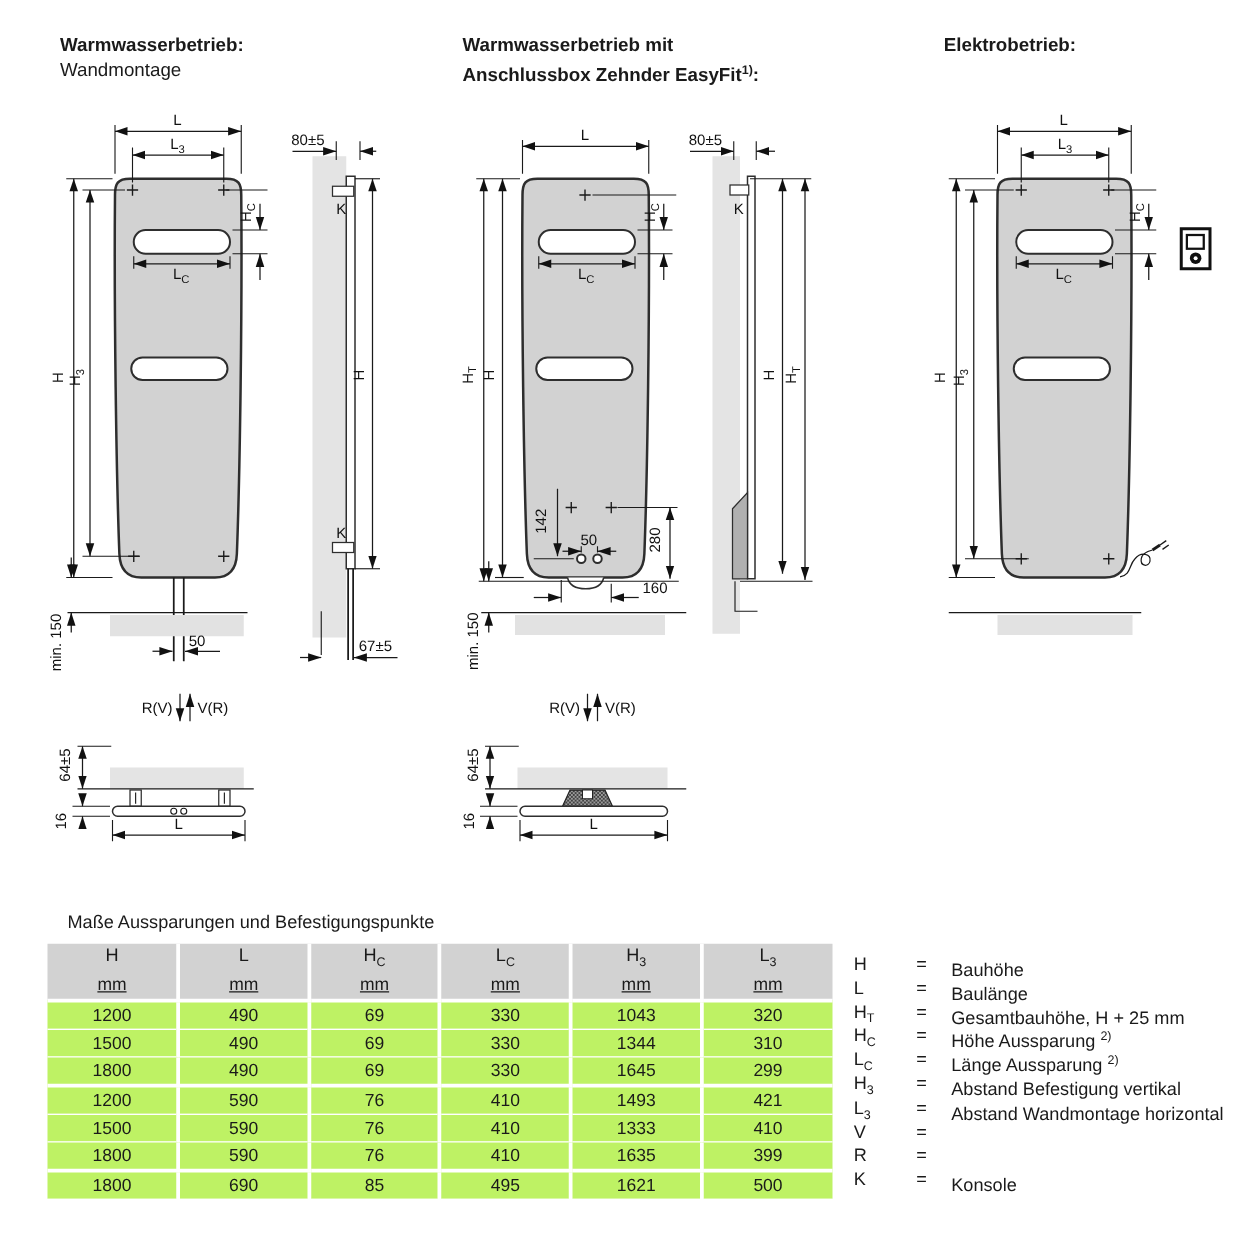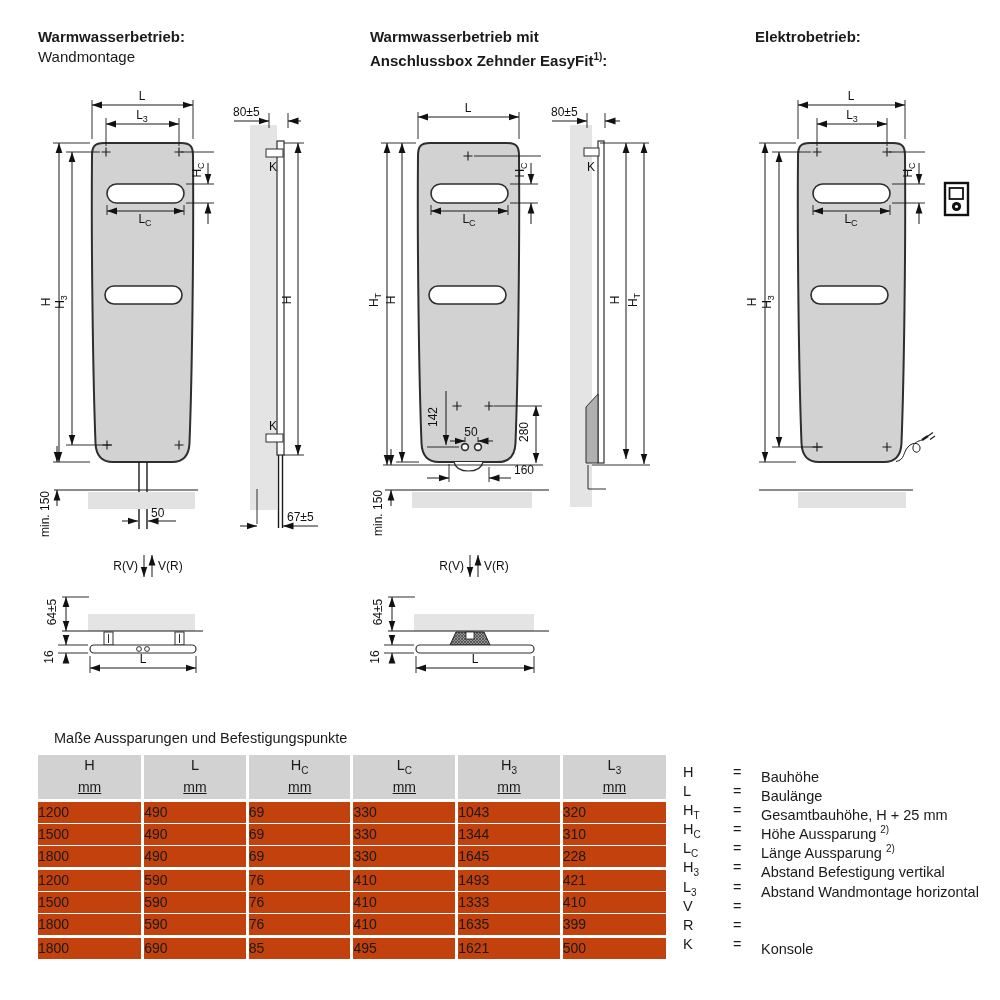--- a/index.html
+++ b/index.html
@@ -20,22 +20,22 @@
   .ext   { stroke:#1a1a1a; stroke-width:0.9; fill:none; }
   .thick { stroke:#1a1a1a; stroke-width:1.4; fill:none; }
   .cross { stroke:#1a1a1a; stroke-width:1.1; fill:none; }
   .dt    { font-family:"Liberation Sans","DejaVu Sans",sans-serif; font-size:12px; fill:#111; }
   .dts   { font-size:9px; }
   .tbl-title { position:absolute; left:54px; top:730px; font-size:14.5px; }
   .spec-table { position:absolute; left:38px; top:755px; width:628px;
                 border-collapse:collapse; table-layout:fixed; font-size:14px; }
   .spec-table th { background:#d2d2d2; font-weight:normal; border-right:3px solid #fff;
                    border-bottom:3px solid #fff; padding:2px 0 4px; text-align:center; }
-  .spec-table td { background:#c2410c; border-right:3px solid #fff; border-bottom:1px solid #fff;
-                   height:21px; padding:0; }
+  .spec-table td { background:#bef264; border-right:3px solid #fff; border-bottom:1px solid #fff;
+                   text-align:center; height:21px; padding:0; }
   .spec-table th:last-child, .spec-table td:last-child { border-right:none; }
   .spec-table tr.gsep td { border-bottom:3px solid #fff; }
   .th-sym { font-size:14.5px; line-height:17px; }
   .th-unit { font-size:14px; line-height:16px;text-decoration:underline; }
   sub { font-size:10px; }
   sup.fn { font-size:10px; }
   .legend { position:absolute; left:683px; top:763px; width:312px; font-size:14.5px; }
   .lg-row { display:flex; height:19.1px; line-height:19.1px; }
   .lg-sym { width:50px; }
   .lg-eq  { width:28px; }
@@ -54,21 +54,21 @@
       <marker id="arrS" markerUnits="userSpaceOnUse" markerWidth="11" markerHeight="10" refX="0.5" refY="5" orient="auto">
         <path d="M10.5,1.6 L0.5,5 L10.5,8.4 Z" fill="#111"></path>
       </marker>
       <pattern id="hatch" width="3" height="3" patternUnits="userSpaceOnUse">
         <rect width="3" height="3" fill="#9a9a9a"></rect>
         <path d="M0,3 L3,0 M0,0 L3,3" stroke="#3a3a3a" stroke-width="0.7"></path>
       </pattern>
     </defs>
   </svg>
 
-  <div class="title" style="left:38px; top:27px">
+  <div class="title" style="left:48px; top:27px">
     <div class="b">Warmwasserbetrieb:</div>
     <div>Wandmontage</div>
   </div>
   <div class="title" style="left:370px; top:27px">
     <div class="b">Warmwasserbetrieb mit</div>
     <div class="b"><span>Anschlussbox Zehnder EasyFit</span><sup>1)</sup><span>:</span></div>
   </div>
   <div class="title" style="left:755px; top:27px">
     <div class="b">Elektrobetrieb:</div>
   </div>
@@ -459,21 +459,21 @@
           <td>330</td>
           <td>1344</td>
           <td>310</td>
         </tr>
       <tr class="gsep">
           <td>1800</td>
           <td>490</td>
           <td>69</td>
           <td>330</td>
           <td>1645</td>
-          <td>228</td>
+          <td>299</td>
         </tr>
       <tr>
           <td>1200</td>
           <td>590</td>
           <td>76</td>
           <td>410</td>
           <td>1493</td>
           <td>421</td>
         </tr>
       <tr>

